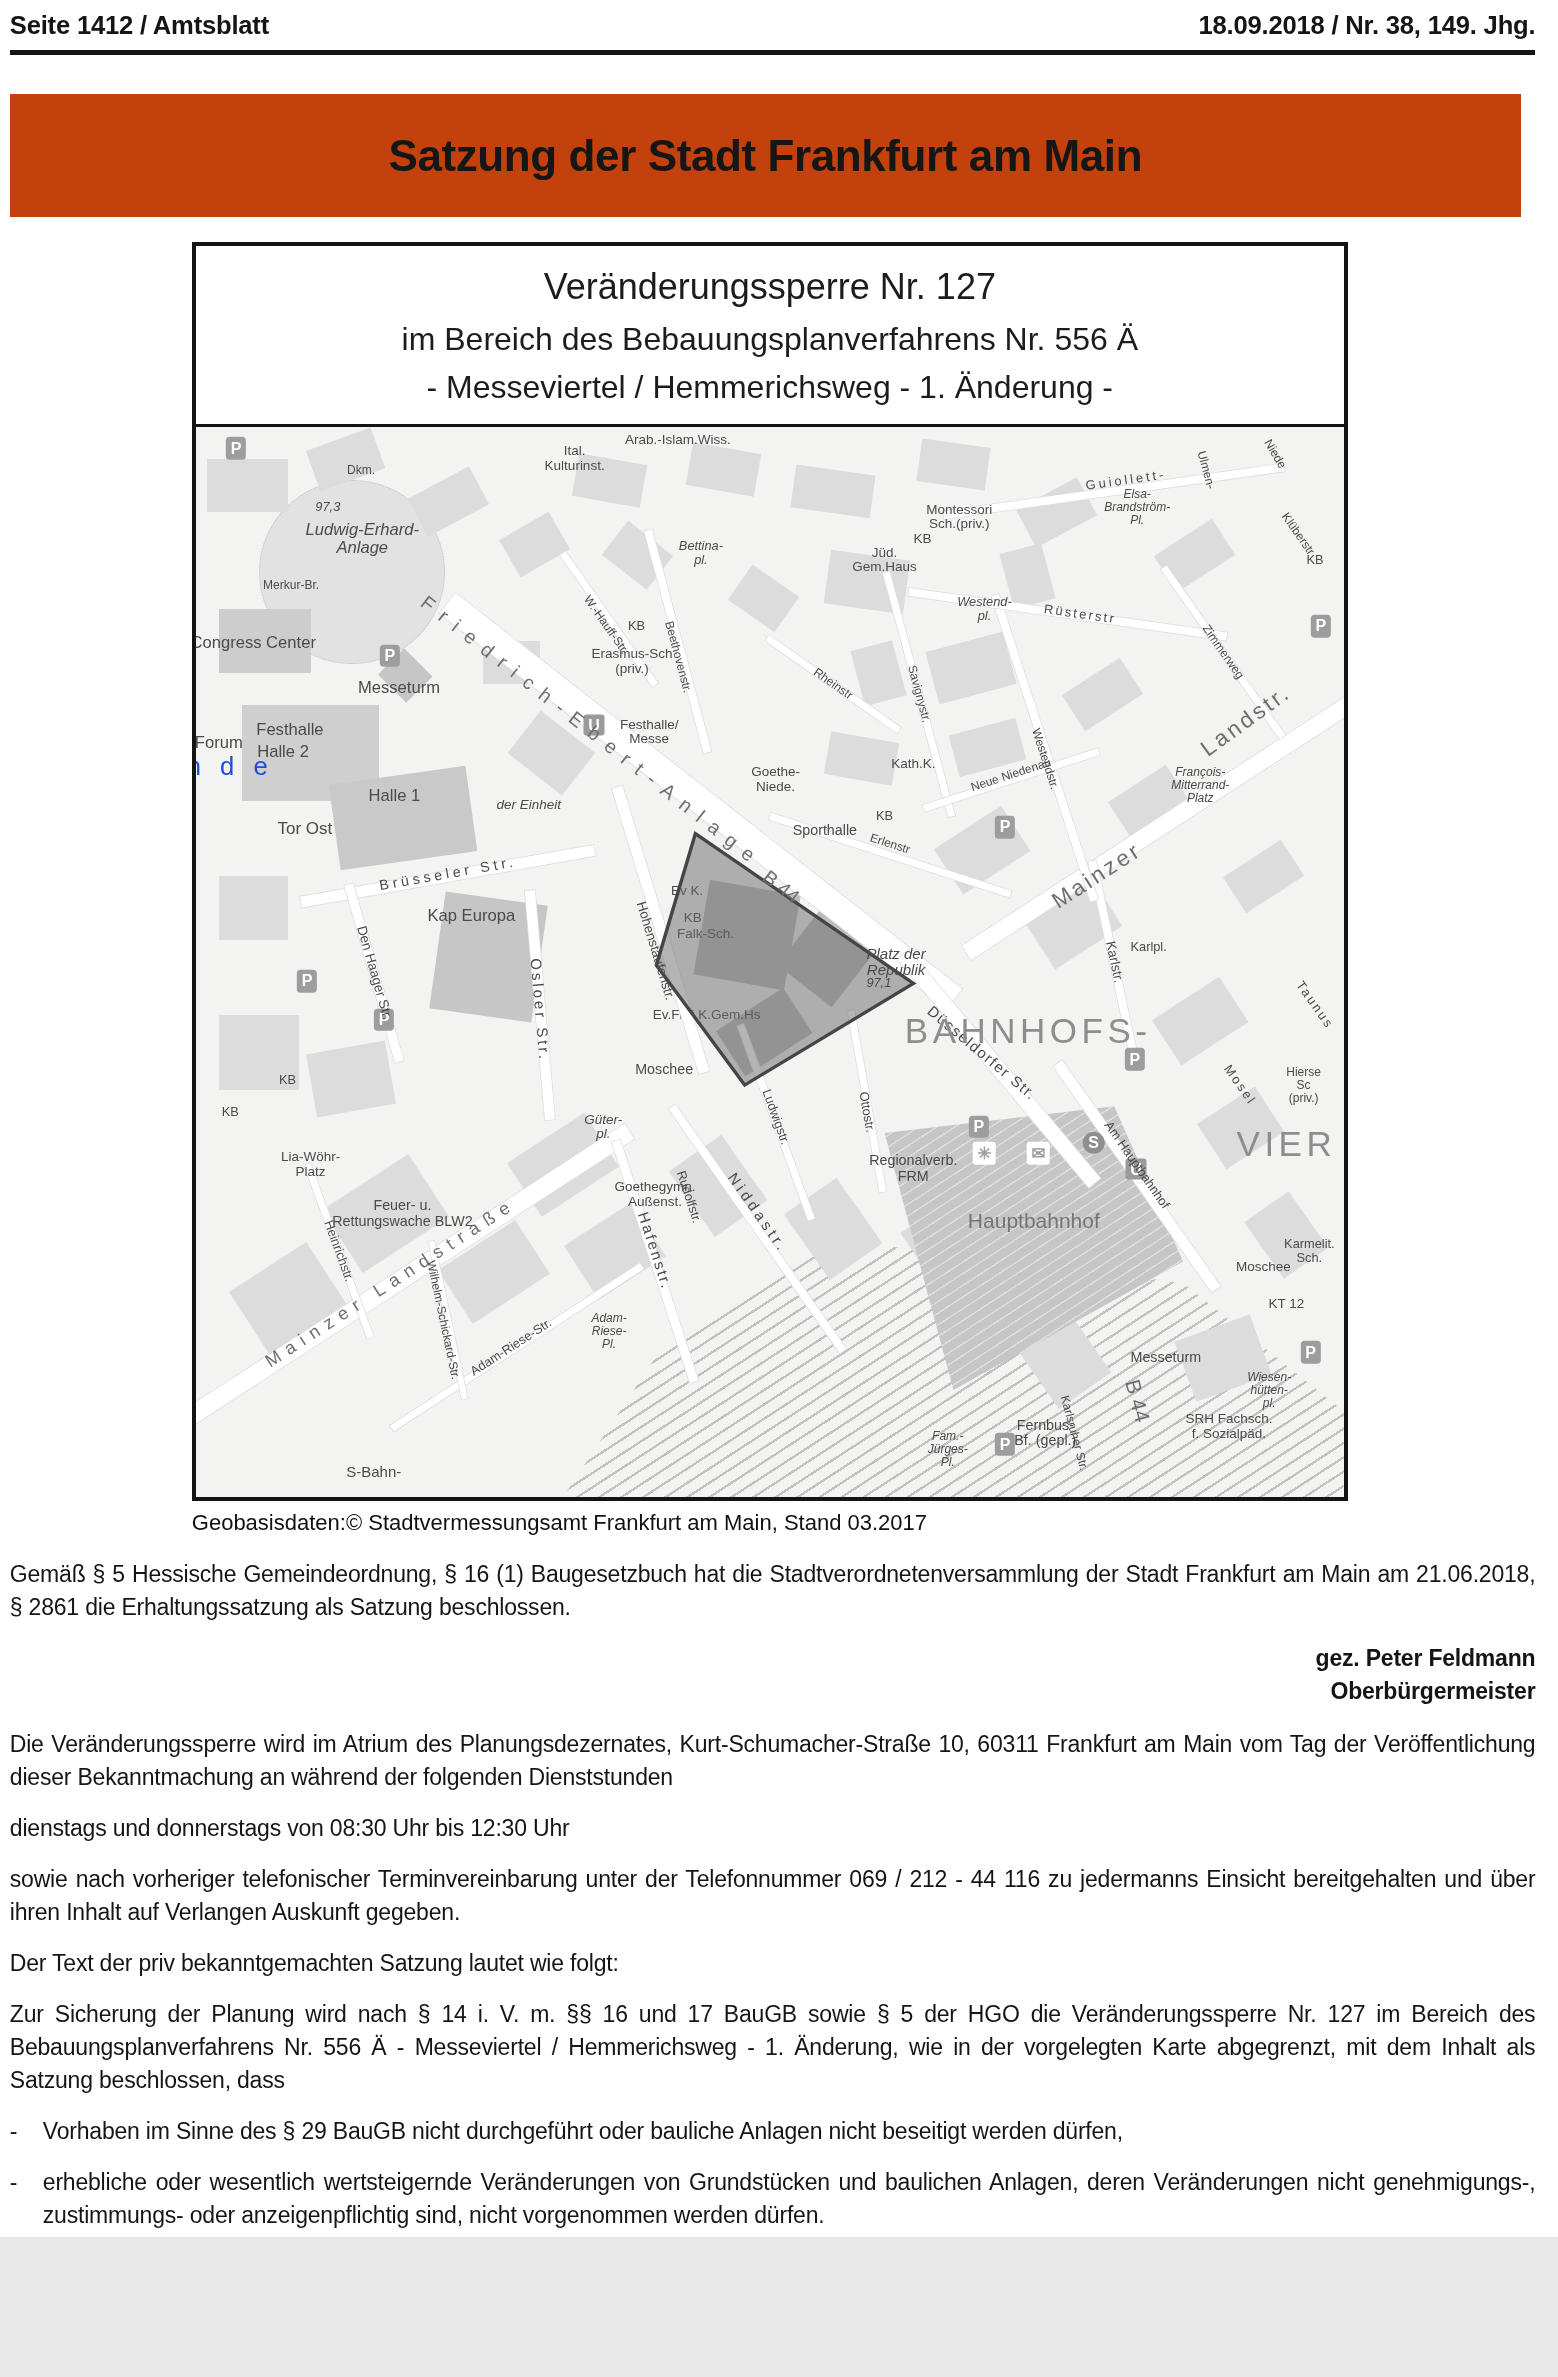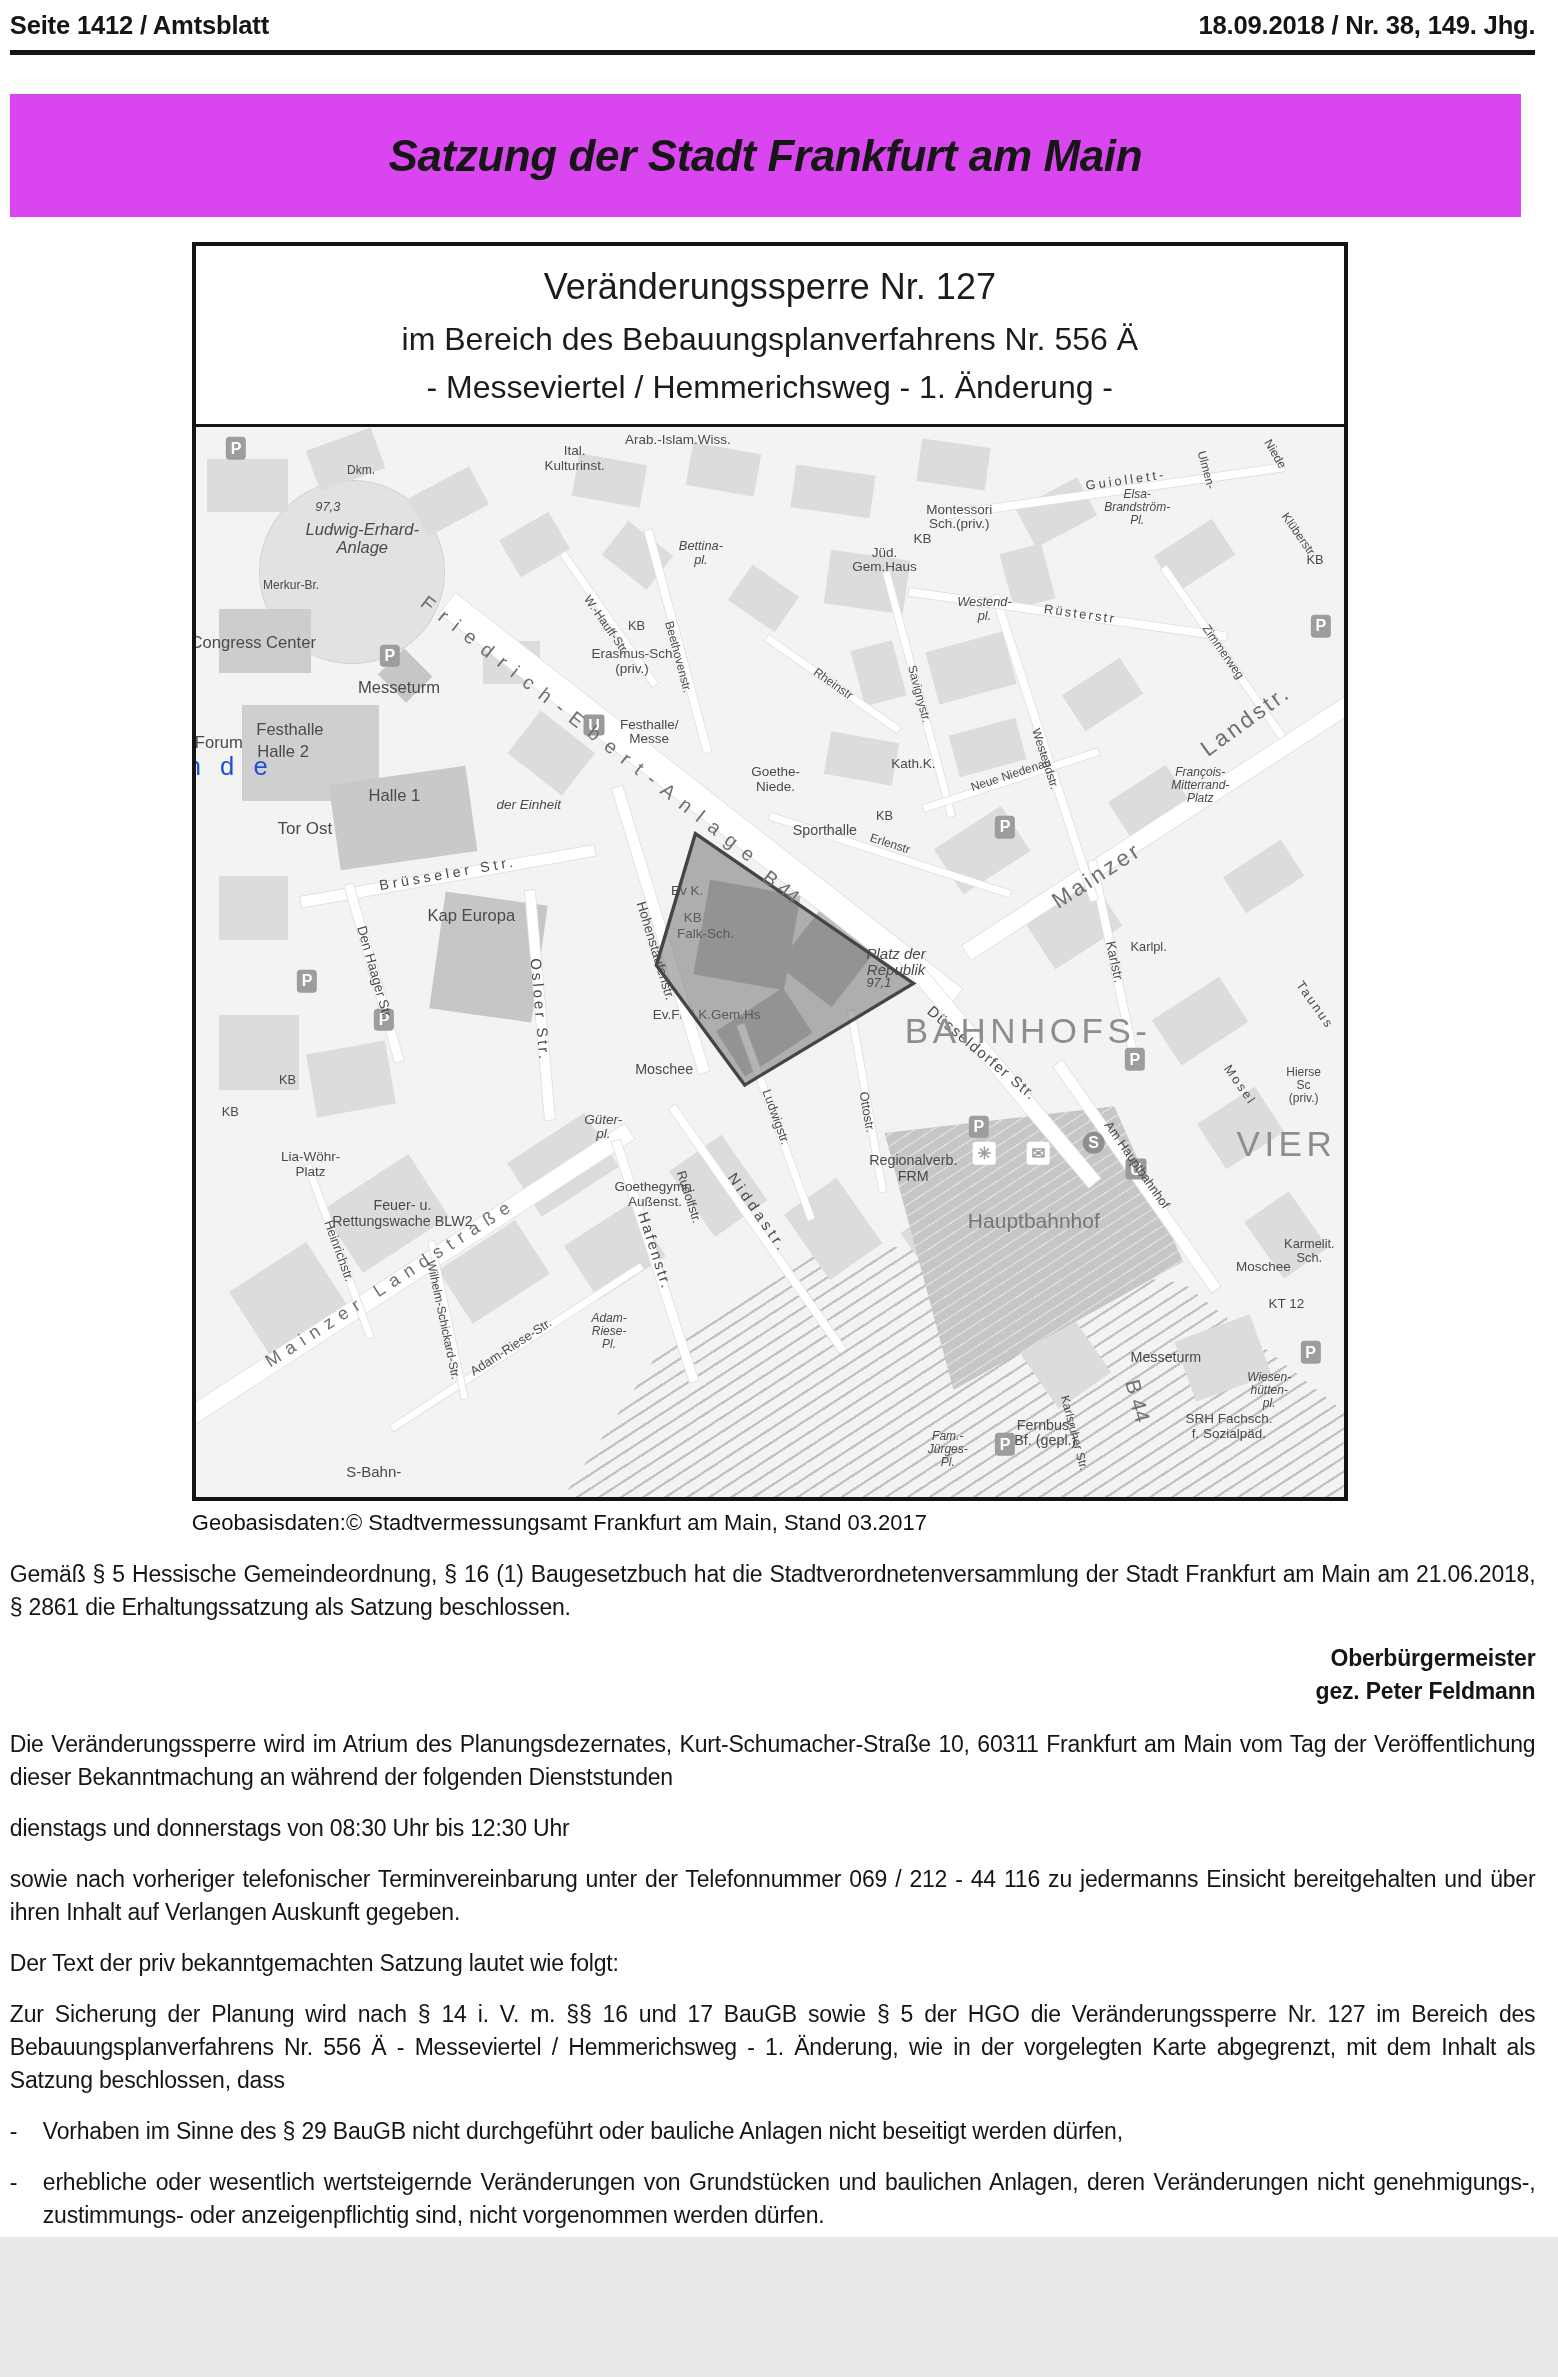--- a/index.html
+++ b/index.html
@@ -51,21 +51,21 @@
 <body>
 
 <div class="page">
 
   <div class="hdr">
     <span>Seite 1412 / Amtsblatt</span>
     <span>18.09.2018 / Nr. 38, 149. Jhg.</span>
   </div>
   <div class="hdr-rule"></div>
 
-  <div class="banner" id="banner" style="background: #d946ef; font-style: italic;">
+  <div class="banner" id="banner" style="background: #c2410c;">
     <h1>Satzung der Stadt Frankfurt am Main</h1>
   </div>
 
   <div class="mapbox">
     <div class="map-titles">
       <div class="mt1">Veränderungssperre Nr. 127</div>
       <div class="mt2">im Bereich des Bebauungsplanverfahrens Nr. 556 Ä</div>
       <div class="mt3">- Messeviertel / Hemmerichsweg - 1. Änderung -</div>
     </div>
     <div class="map" id="map">
@@ -293,22 +293,22 @@
         <div class="micon star" style="left: 68.7%; top: 67.9%;">✳</div>
         <div class="micon post" style="left: 73.4%; top: 67.9%;">✉</div>
       </div>
   </div>
 
   <div class="caption">Geobasisdaten:© Stadtvermessungsamt Frankfurt am Main, Stand 03.2017</div>
 
   <div class="bodytext">
     <p class="just">Gemäß § 5 Hessische Gemeindeordnung, § 16 (1) Baugesetzbuch hat die Stadtverordnetenversammlung der Stadt Frankfurt am Main am 21.06.2018, § 2861 die Erhaltungssatzung als Satzung beschlossen.</p>
     <div class="sig">
+      <div>gez. Peter Feldmann</div>
       <div>Oberbürgermeister</div>
-      <div>gez. Peter Feldmann</div>
     </div>
     <p class="just">Die Veränderungssperre wird im Atrium des Planungsdezernates, Kurt-Schumacher-Straße 10, 60311 Frankfurt am Main vom Tag der Veröffentlichung dieser Bekanntmachung an während der folgenden Dienststunden</p>
     <p>dienstags und donnerstags von 08:30 Uhr bis 12:30 Uhr</p>
     <p class="just">sowie nach vorheriger telefonischer Terminvereinbarung unter der Telefonnummer 069 / 212 - 44 116 zu jedermanns Einsicht bereitgehalten und über ihren Inhalt auf Verlangen Auskunft gegeben.</p>
     <p>Der Text der priv bekanntgemachten Satzung lautet wie folgt:</p>
     <p class="just">Zur Sicherung der Planung wird nach § 14 i. V. m. §§ 16 und 17 BauGB sowie § 5 der HGO die Veränderungssperre Nr. 127 im Bereich des Bebauungsplanverfahrens Nr. 556 Ä - Messeviertel / Hemmerichsweg - 1. Änderung, wie in der vorgelegten Karte abgegrenzt, mit dem Inhalt als Satzung beschlossen, dass</p>
     <div class="bullet">
       <span class="dash">-</span>
       <p class="just">Vorhaben im Sinne des § 29 BauGB nicht durchgeführt oder bauliche Anlagen nicht beseitigt werden dürfen,</p>
     </div>

